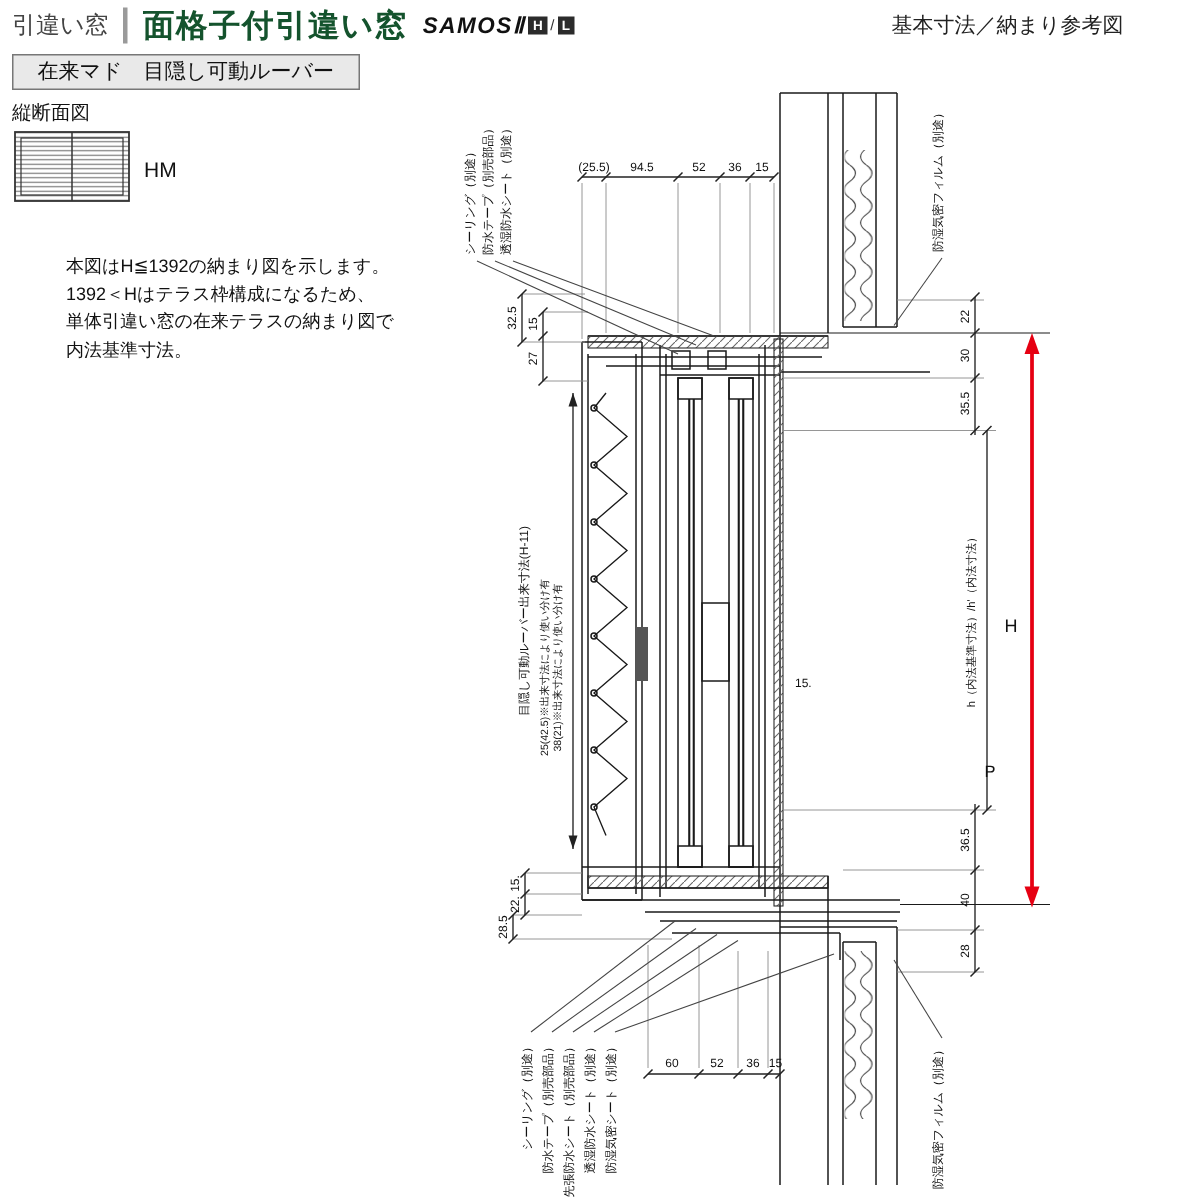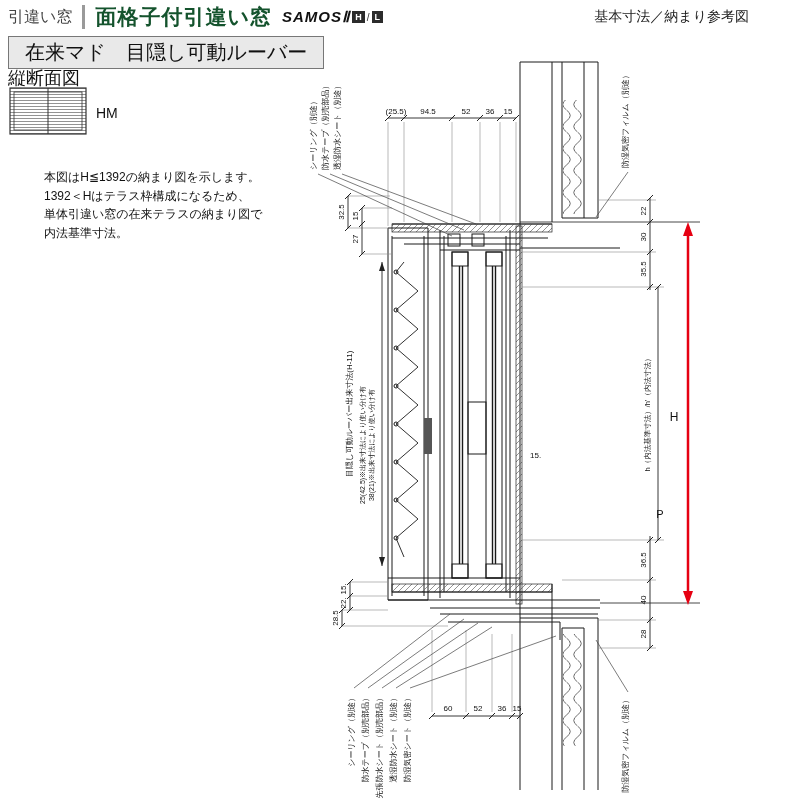--- a/index.html
+++ b/index.html
@@ -14,23 +14,23 @@
   .header .category { font-size:16px; color:#444; }
   .header .vbar { display:inline-block; width:3px; height:24px; background:#9a9a9a; margin:0 10px; }
   .header .title { font-size:21px; font-weight:bold; color:#14532d; letter-spacing:1px; }
   .header .series-wrap { display:flex; align-items:center; margin-left:10px; }
   .header .series { font-size:15px; font-weight:bold; font-style:italic; letter-spacing:1px; }
   .header .badge { background:#2b2b2b; color:#fff; font-size:9px; font-weight:bold; padding:1px 3px; margin-left:2px; }
   .header .bsep { font-size:10px; margin-left:2px; color:#333; }
   .header .right-label { margin-left:auto; font-size:14px; color:#222; }
   .subheader {
     position:absolute; top:36px; left:8px; border:1px solid #777; background:#e9e9e9;
-    font-size:20px; padding:2px 16px; white-space:pre;
-  }
-  .section-label { position:absolute; top:66px; left:8px; font-size:18px; }
+    font-size:14px; padding:2px 16px; white-space:pre;
+  }
+  .section-label { position:absolute; top:66px; left:8px; font-size:13px; }
   .note {
     position:absolute; top:168px; left:8px; width:280px; font-size:12px; line-height:1.55;margin-left:36px;
   }
   .note span { display:block; }
   svg.drawing { position:absolute; top:0; left:0; }
   svg text { font-family:"Liberation Sans", sans-serif; fill:#111; }
 </style>
 </head>
 <body>
 

